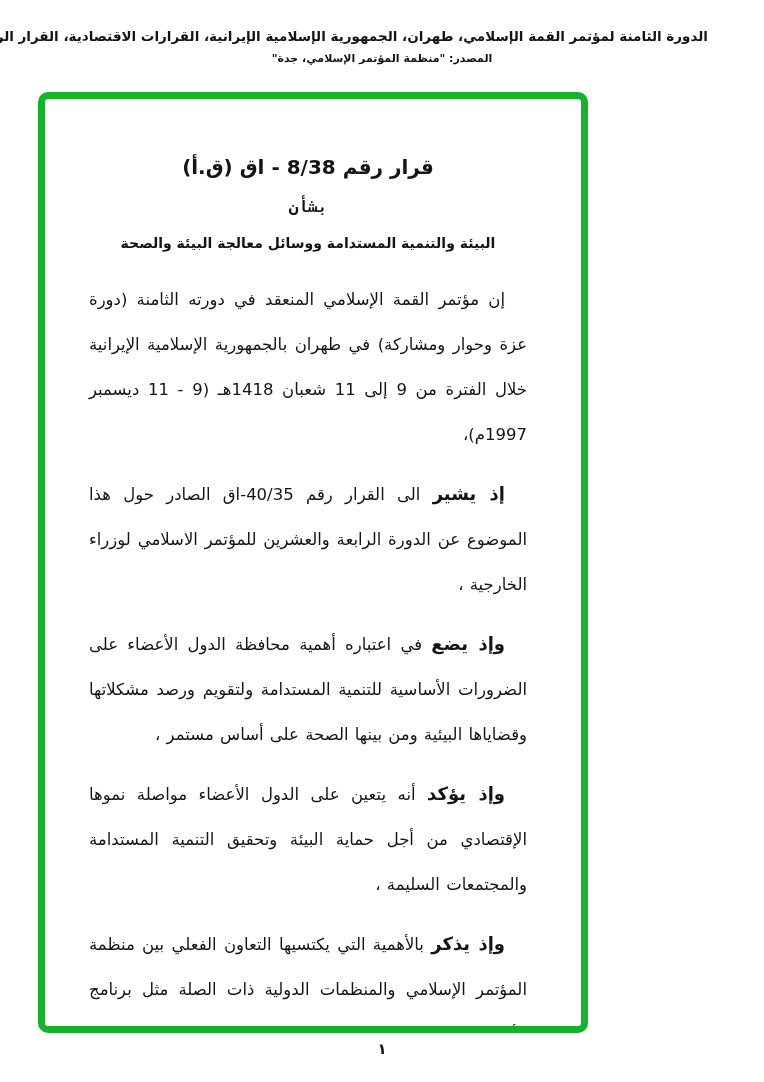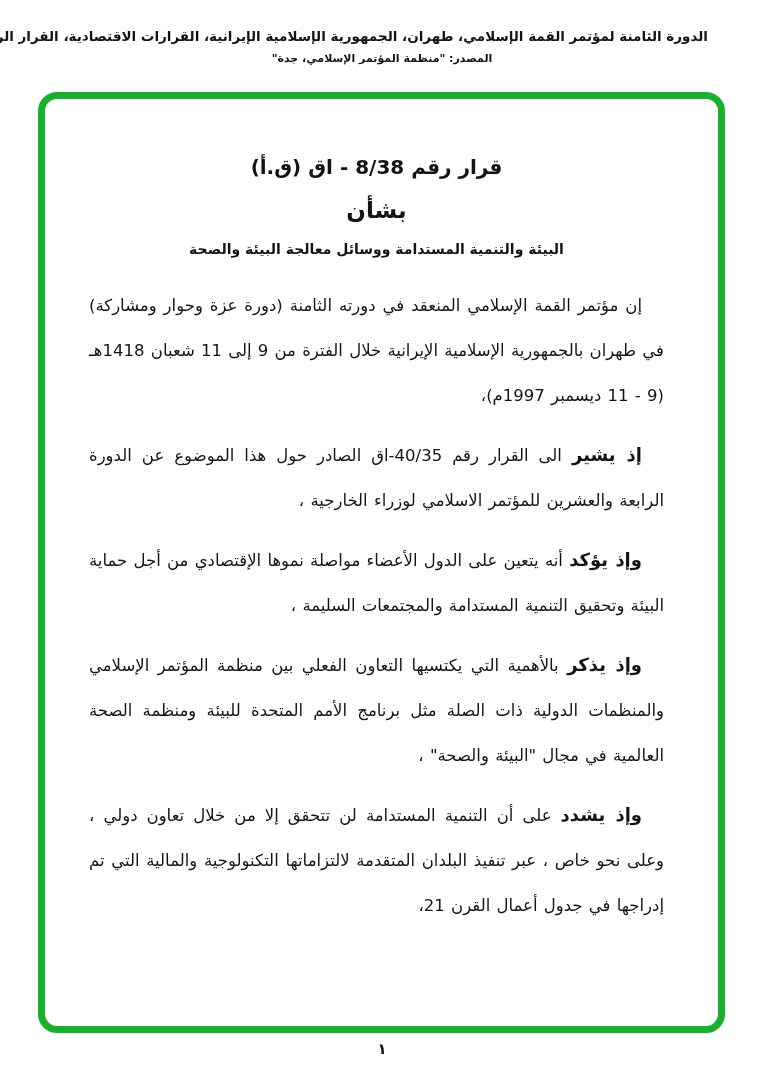--- a/index.html
+++ b/index.html
@@ -33,42 +33,43 @@
   .top-header .line2 {
     font-size: 11px;
     font-weight: bold;
     margin-top: 7px;
   }
   
   .frame {
     position: absolute;
     left: 38px;
     top: 92px;
-    width: 687px;
+    width: 550px;
     height: 941px;
     box-sizing: border-box;
     border: 7px solid #17b22b;
-    border-radius: 19px;
+    border-radius: 10px;
     padding: 56px 54px 0 44px;
     overflow: hidden;
     background: #ffffff;
   }
   
   .doc-title {
     direction: rtl;
     text-align: center;
     font-weight: bold;
   }
   .title-main {
     font-size: 20px;
     margin: 0 0 18px 0;
   }
   .title-sub {
-    font-size: 23px;
+    font-size: 16px;
     margin: 4px 0 18px 0;
+    font-family: Liberation Mono, monospace;
   }
   .title-subject {
     font-size: 14px;
     margin: 0 0 26px 0;
   }
   
   .body-text p {
     direction: rtl;
     text-align: justify;
     font-size: 16.5px;
@@ -105,20 +106,21 @@
   <div class="frame" style="border-color: rgb(23, 178, 43);">
     <div class="doc-title">
       <div class="title-main">قرار رقم 8/38 - اق (ق.أ)</div>
       <div class="title-sub">بشأن</div>
       <div class="title-subject">البيئة والتنمية المستدامة ووسائل معالجة البيئة والصحة</div>
     </div>
 
     <div class="body-text">
         <p><span>إن مؤتمر القمة الإسلامي المنعقد في دورته الثامنة (دورة عزة وحوار ومشاركة) في طهران بالجمهورية الإسلامية الإيرانية خلال الفترة من 9 إلى 11 شعبان 1418هـ (9 - 11 ديسمبر 1997م)،</span></p>
         <p><b class="lead">إذ يشير</b><span> الى القرار رقم 40/35-اق الصادر حول هذا الموضوع عن الدورة الرابعة والعشرين للمؤتمر الاسلامي لوزراء الخارجية ،</span></p>
+        <p><b class="lead">وإذ يضع</b><span> في اعتباره أهمية محافظة الدول الأعضاء على الضرورات الأساسية للتنمية المستدامة ولتقويم ورصد مشكلاتها وقضاياها البيئية ومن بينها الصحة على أساس مستمر ،</span></p>
         <p><b class="lead">وإذ يؤكد</b><span> أنه يتعين على الدول الأعضاء مواصلة نموها الإقتصادي من أجل حماية البيئة وتحقيق التنمية المستدامة والمجتمعات السليمة ،</span></p>
         <p><b class="lead">وإذ يذكر</b><span> بالأهمية التي يكتسيها التعاون الفعلي بين منظمة المؤتمر الإسلامي والمنظمات الدولية ذات الصلة مثل برنامج الأمم المتحدة للبيئة ومنظمة الصحة العالمية في مجال "البيئة والصحة" ،</span></p>
         <p><b class="lead">وإذ يشدد</b><span> على أن التنمية المستدامة لن تتحقق إلا من خلال تعاون دولي ، وعلى نحو خاص ، عبر تنفيذ البلدان المتقدمة لالتزاماتها التكنولوجية والمالية التي تم إدراجها في جدول أعمال القرن 21،</span></p>
       </div>
   </div>
 
   <div class="page-num">١</div>
 
 </div>
 

